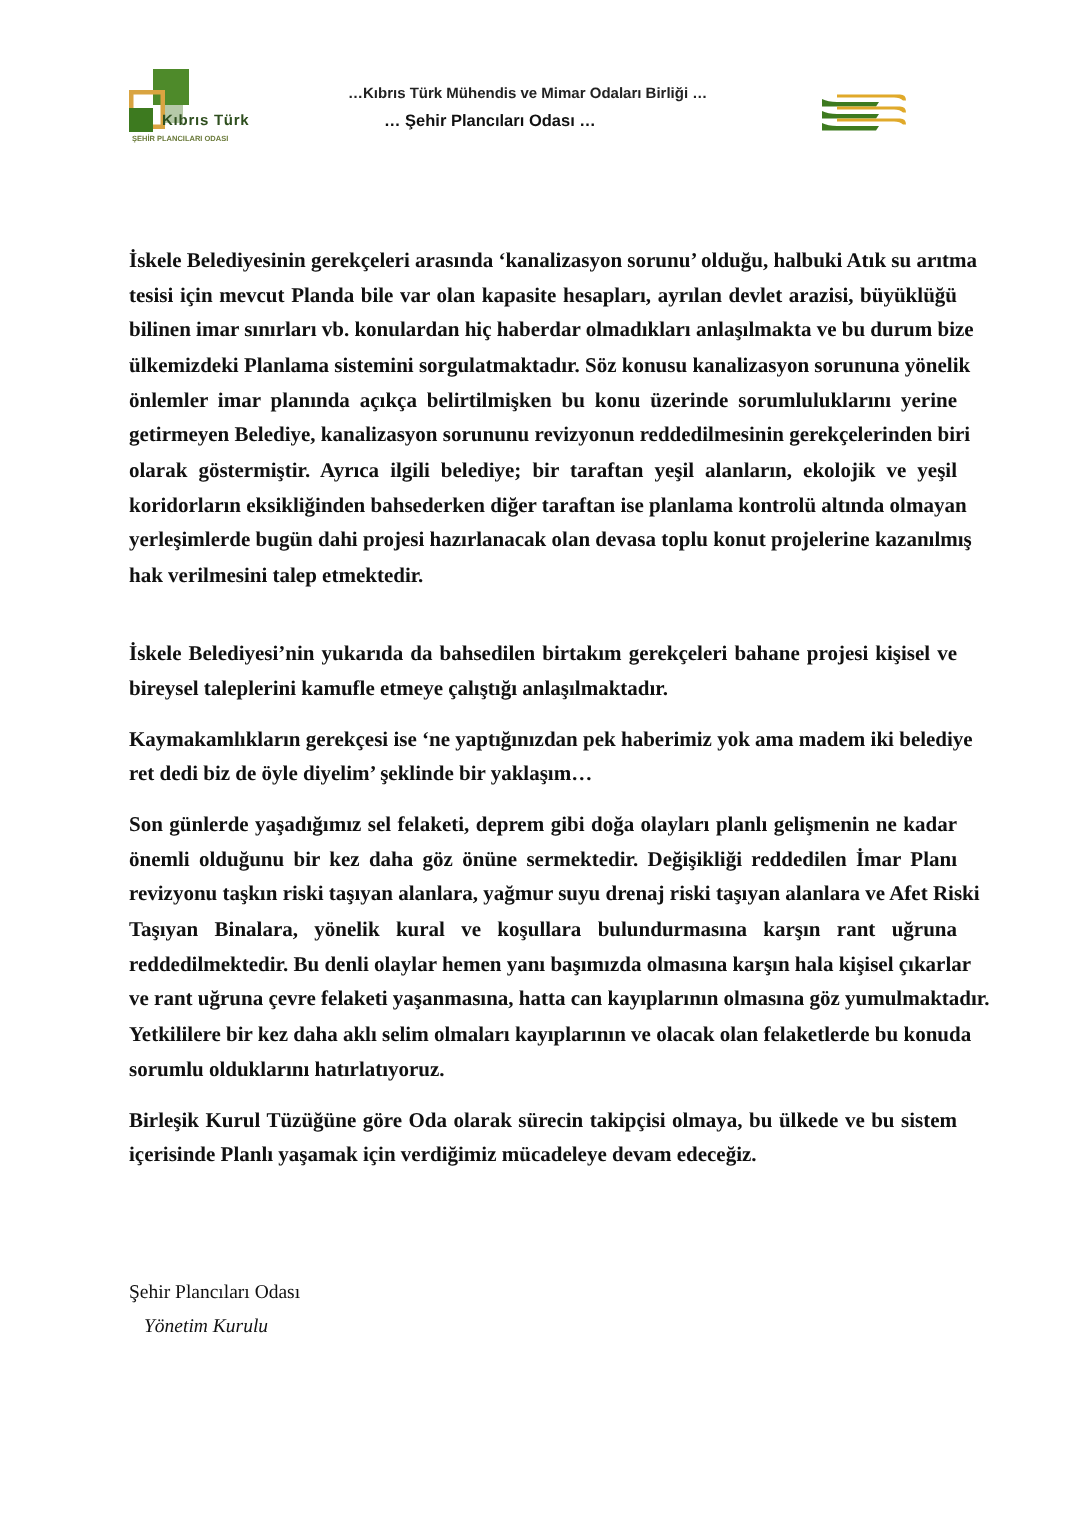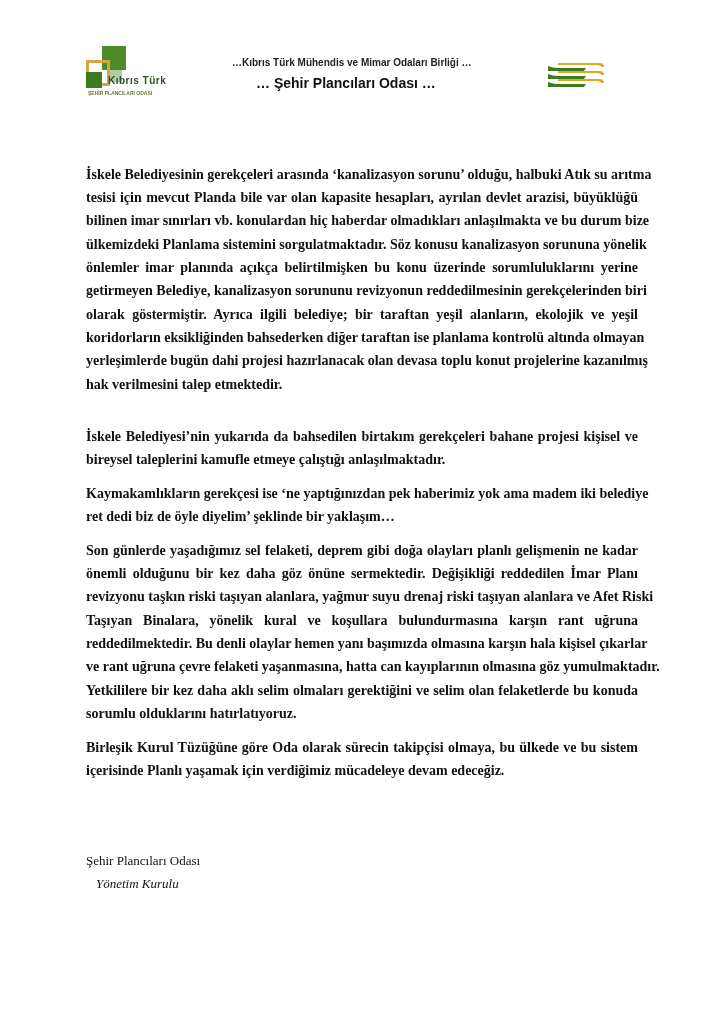--- a/index.html
+++ b/index.html
@@ -6,21 +6,21 @@
     body { width:724px; height:1024px; position:relative; overflow:hidden; font-family:"Liberation Serif", serif; color:#111; }
     .header { position:absolute; left:86px; top:46px; width:520px; height:56px; }
     .logo-left { position:absolute; left:0; top:0; width:110px; height:56px;padding-left:43px; }
     .sq-dark { position:absolute; left:16px; top:0; width:24px; height:24px; background:#4e8a2a; }
     .sq-dark2 { position:absolute; left:0; top:26px; width:16px; height:16px; background:#3d7a1f; }
     .sq-frame { position:absolute; left:0; top:14px; width:24px; height:26px; border:3px solid #d9a441; box-sizing:border-box; }
     .sq-light { position:absolute; left:24px; top:24px; width:12px; height:12px; background:#b6c9a8; }
     .logo-k { position:absolute; left:22px; top:29px; font-family:"Liberation Sans", sans-serif; font-size:10px; font-weight:bold; color:#2f4f1f; letter-spacing:0.5px; }
     .logo-sub { position:absolute; left:2px; top:44px; font-family:"Liberation Sans", sans-serif; font-size:5px; font-weight:bold; color:#6a7a3a; background:linear-gradient(#fff,#fff); }
     .h-line1 { position:absolute; left:146px; top:11px; font-family:"Liberation Sans", sans-serif; font-size:10px; font-weight:bold; color:#222;text-align:center; }
-    .h-line2 { position:absolute; left:170px; top:29px; font-family:"Liberation Sans", sans-serif; font-size:14px; font-weight:bold; color:#111; }
+    .h-line2 { position:absolute; left:170px; top:29px; font-family:"Liberation Sans", sans-serif; font-size:11px; font-weight:bold; color:#111; }
     .logo-right { position:absolute; left:460px; top:14px; width:60px; height:30px; }
     .text { position:absolute; left:86px; width:552px; font-size:14px; }
     .line { position:absolute; left:0; width:552px; height:20px; white-space:nowrap; text-align:justify; text-align-last:justify;font-weight:bold; }
     .line.last { text-align-last:left; }
     .sig { position:absolute; font-size:13px; white-space:nowrap; }
   </style>
 </head>
 <body>
 
 <div class="header">
@@ -66,21 +66,21 @@
     <div class="line" style="top:319px">Kaymakamlıkların gerekçesi ise ‘ne yaptığınızdan pek haberimiz yok ama madem iki belediye</div>
     <div class="line last" style="top:342px">ret dedi biz de öyle diyelim’ şeklinde bir yaklaşım…</div>
   </div>
   <div>
     <div class="line" style="top:376px">Son günlerde yaşadığımız sel felaketi, deprem gibi doğa olayları planlı gelişmenin ne kadar</div>
     <div class="line" style="top:399px">önemli olduğunu bir kez daha göz önüne sermektedir. Değişikliği reddedilen İmar Planı</div>
     <div class="line" style="top:422px">revizyonu taşkın riski taşıyan alanlara, yağmur suyu drenaj riski taşıyan alanlara ve Afet Riski</div>
     <div class="line" style="top:446px">Taşıyan Binalara, yönelik kural ve koşullara bulundurmasına karşın rant uğruna</div>
     <div class="line" style="top:469px">reddedilmektedir. Bu denli olaylar hemen yanı başımızda olmasına karşın hala kişisel çıkarlar</div>
     <div class="line" style="top:492px">ve rant uğruna çevre felaketi yaşanmasına, hatta can kayıplarının olmasına göz yumulmaktadır.</div>
-    <div class="line" style="top:516px">Yetkililere bir kez daha aklı selim olmaları gerektiğini ve selim olan felaketlerde bu konuda</div>
+    <div class="line" style="top:516px">Yetkililere bir kez daha aklı selim olmaları kayıplarının ve olacak olan felaketlerde bu konuda</div>
     <div class="line last" style="top:539px">sorumlu olduklarını hatırlatıyoruz.</div>
   </div>
   <div>
     <div class="line" style="top:573px">Birleşik Kurul Tüzüğüne göre Oda olarak sürecin takipçisi olmaya, bu ülkede ve bu sistem</div>
     <div class="line last" style="top:596px">içerisinde Planlı yaşamak için verdiğimiz mücadeleye devam edeceğiz.</div>
   </div>
 </div>
 
 <div class="sig" style="left:86px; top:853px;">Şehir Plancıları Odası</div>
 <div class="sig" style="left:96px; top:876px;font-style:italic;">Yönetim Kurulu</div>

